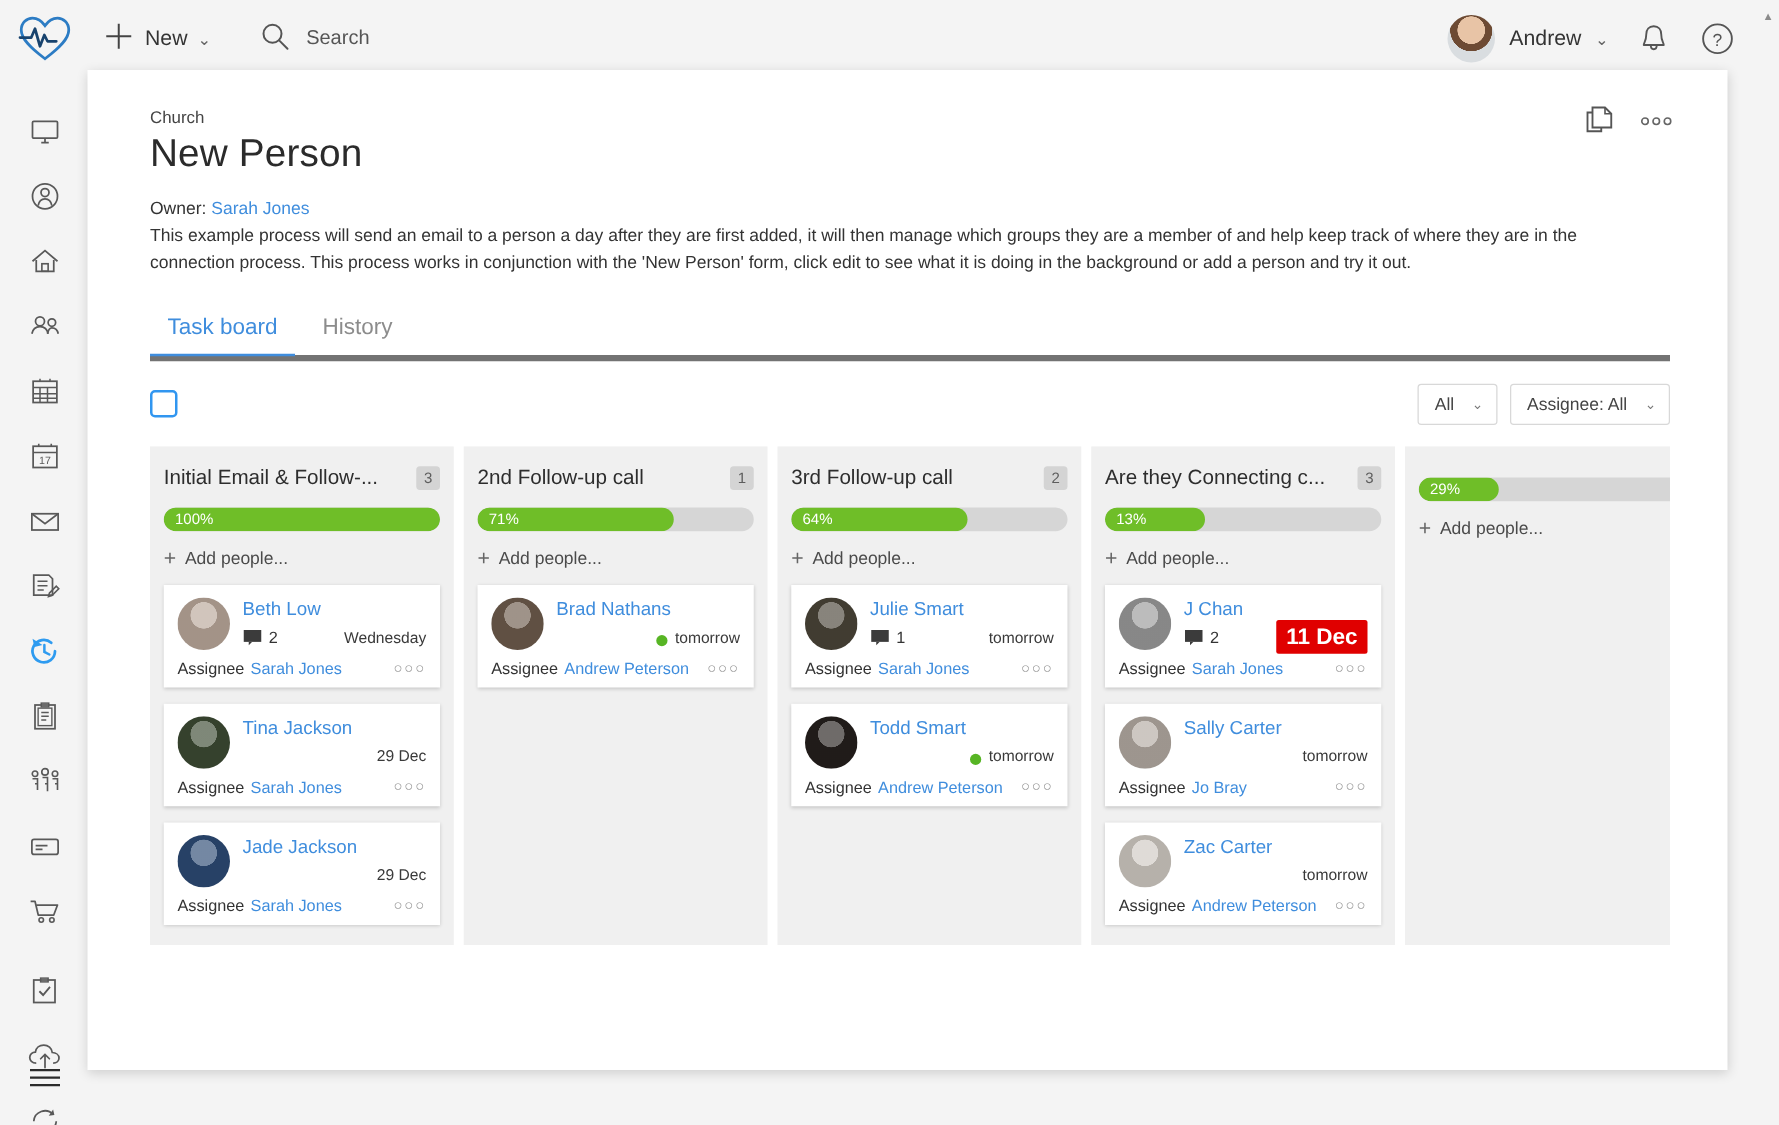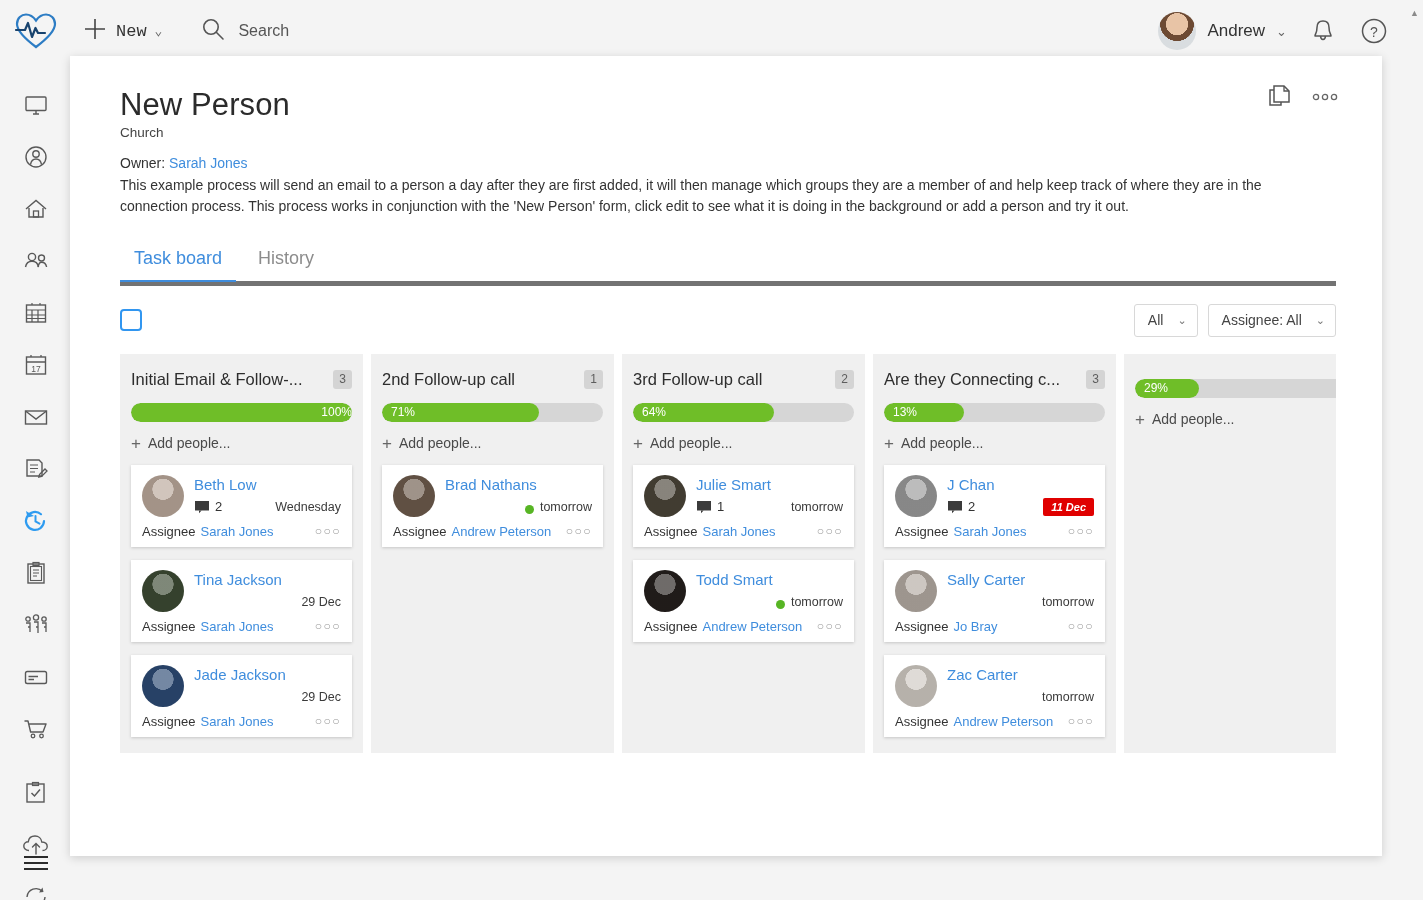--- a/index.html
+++ b/index.html
@@ -13,21 +13,21 @@
 
   
   #topbar {
     position: absolute; top: 0; left: 0; width: 1423px; height: 62px;
     background: #f4f4f4; display: flex; align-items: center;
   }
   #brand { width: 72px; display: flex; align-items: center; justify-content: center; }
   #brand svg { display:block; }
   .tb-item { display: flex; align-items: center; cursor: pointer; }
   #new-btn { margin-left: 10px; gap: 8px; }
-  #new-btn .lbl { font-size: 17px; color: #333; font-family: Liberation Mono, monospace; }
+  #new-btn .lbl { font-size: 17px; color: #333; }
   #search-btn { margin-left: 38px; gap: 12px; }
   #search-btn .lbl { font-size: 16px; color: #555; }
   #topbar-right {
     margin-left: auto; display: flex; align-items: center; gap: 22px;
     padding-right: 34px;
   }
   #user-chip { display: flex; align-items: center; gap: 11px; cursor: pointer; }
   #user-name { font-size: 17px; color: #333; }
   .av {
     border-radius: 50%; background-size: cover; background-position: center;
@@ -137,21 +137,21 @@
   .card-name { font-size: 15px; color: #3f8ddd; cursor: pointer; white-space: nowrap; overflow:hidden; text-overflow: ellipsis; }
   .card-meta {
     display: flex; align-items: center; margin-top: 4px; height: 20px;
   }
   .comments { display: flex; align-items: center; gap: 5px; }
   .comments .cnt { font-size: 13px; color: #333; }
   .due { margin-left: auto; font-size: 12.5px; color: #3a3a3a; display: flex; align-items: flex-end; gap: 6px; }
   .due .dot { width: 9px; height: 9px; border-radius: 50%; background: #57b524; flex: none; }
   .due.overdue {
     background: #e00000; color: #fff; padding: 3px 8px; border-radius: 2px;
-    font-weight: bold; font-size: 11px; font-style: italic;
+    font-weight: bold; font-size: 18px;
   }
   .card-foot {
     display: flex; align-items: center; margin-top: 7px; padding-bottom: 8px;
     font-size: 13px; color: #333;
   }
   .card-foot .asg-name { color: #3f8ddd; margin-left: 5px; cursor: pointer; }
   .card-foot .dots { margin-left: auto; color: #999; letter-spacing: 1.5px; font-size: 12px; cursor: pointer; }
 
   
   #sb-arrow { position: absolute; right: 4px; top: 8px; color: #8a8a8a; font-size: 9px; }
@@ -346,22 +346,22 @@
       </span>
       <span class="pa-btn">
         <svg width="26" height="10" viewBox="0 0 26 10">
           <circle cx="4" cy="5" r="2.6" fill="none" stroke="#666" stroke-width="1.3"></circle>
           <circle cx="13" cy="5" r="2.6" fill="none" stroke="#666" stroke-width="1.3"></circle>
           <circle cx="22" cy="5" r="2.6" fill="none" stroke="#666" stroke-width="1.3"></circle>
         </svg>
       </span>
     </div>
 
+    <div id="crumb">Church</div>
     <div id="page-title">New Person</div>
-    <div id="crumb">Church</div>
 
     <div id="owner-line">
       <span>Owner:</span>
       <span class="lnk">Sarah Jones</span>
     </div>
 
     <div id="desc">This example process will send an email to a person a day after they are first added, it will then manage which groups they are a member of and help keep track of where they are in the connection process. This process works in conjunction with the 'New Person' form, click edit to see what it is doing in the background or add a person and try it out.</div>
 
     <div id="tabs">
       <div class="tab active">Task board</div>
@@ -382,21 +382,21 @@
       </div>
     </div>
 
     <div id="board">
         <div class="col">
     <div class="col-head">
       <div class="col-title">Initial Email &amp; Follow-...</div>
       <div class="col-count">3</div>
     </div>
     <div class="bar">
-      <div class="bar-fill" style="width:100%;justify-content:flex-end;">
+      <div class="bar-fill" style="width:100%;">
         <span class="bar-lbl">100%</span>
       </div>
     </div>
     <div class="add-people">
       <span class="plus">+</span>
       <span>Add people...</span>
     </div>
 
       <div class="card">
         <div class="card-top">

